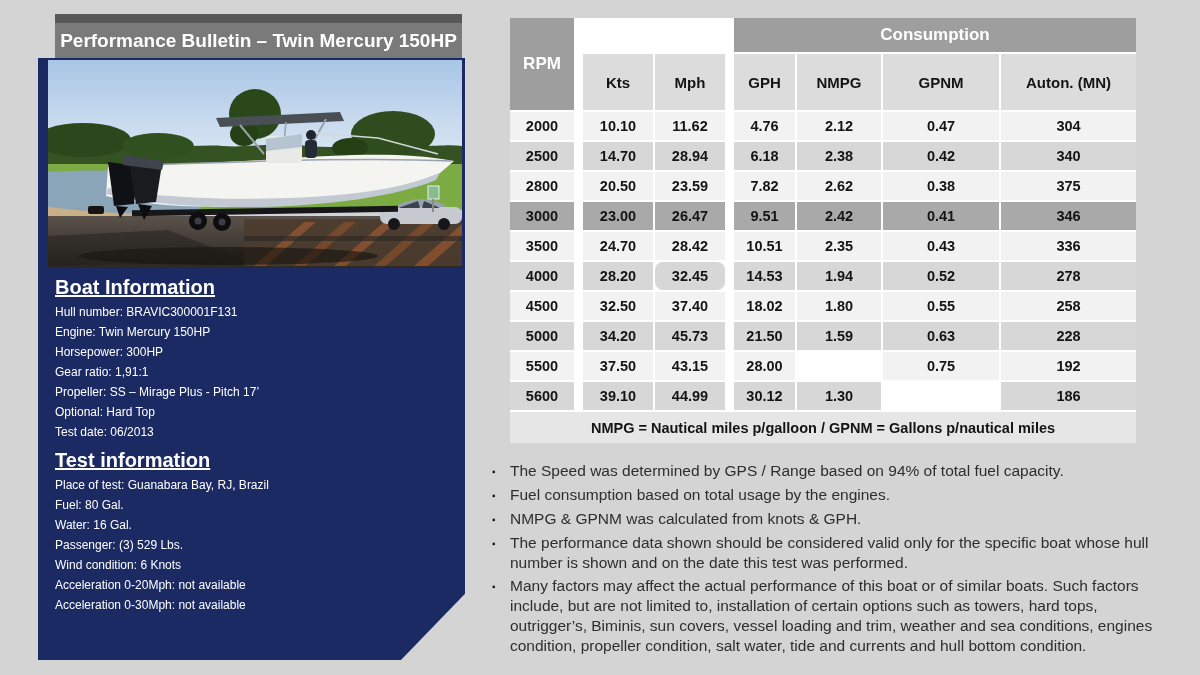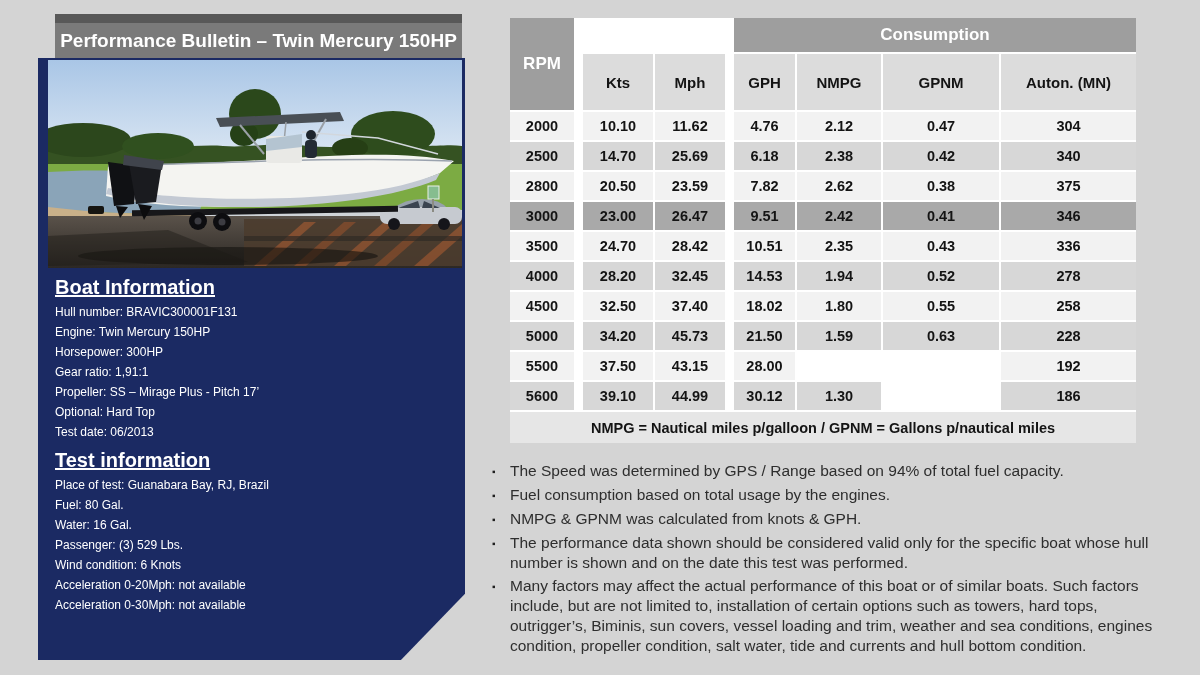--- a/index.html
+++ b/index.html
@@ -183,21 +183,21 @@
       <div class="cell hdr-sub" style="grid-area: 2 / 9;">Auton. (MN)</div>
       <div class="cell data-cell row-light" style="grid-area: 3 / 1;">2000</div>
       <div class="cell data-cell row-light" style="grid-area: 3 / 3;">10.10</div>
       <div class="cell data-cell row-light" style="grid-area: 3 / 4;">11.62</div>
       <div class="cell data-cell row-light" style="grid-area: 3 / 6;">4.76</div>
       <div class="cell data-cell row-light" style="grid-area: 3 / 7;">2.12</div>
       <div class="cell data-cell row-light" style="grid-area: 3 / 8;">0.47</div>
       <div class="cell data-cell row-light" style="grid-area: 3 / 9;">304</div>
       <div class="cell data-cell row-mid" style="grid-area: 4 / 1;">2500</div>
       <div class="cell data-cell row-mid" style="grid-area: 4 / 3;">14.70</div>
-      <div class="cell data-cell row-mid" style="grid-area: 4 / 4;">25.69</div>
+      <div class="cell data-cell row-mid" style="grid-area: 4 / 4;">28.94</div>
       <div class="cell data-cell row-mid" style="grid-area: 4 / 6;">6.18</div>
       <div class="cell data-cell row-mid" style="grid-area: 4 / 7;">2.38</div>
       <div class="cell data-cell row-mid" style="grid-area: 4 / 8;">0.42</div>
       <div class="cell data-cell row-mid" style="grid-area: 4 / 9;">340</div>
       <div class="cell data-cell row-light" style="grid-area: 5 / 1;">2800</div>
       <div class="cell data-cell row-light" style="grid-area: 5 / 3;">20.50</div>
       <div class="cell data-cell row-light" style="grid-area: 5 / 4;">23.59</div>
       <div class="cell data-cell row-light" style="grid-area: 5 / 6;">7.82</div>
       <div class="cell data-cell row-light" style="grid-area: 5 / 7;">2.62</div>
       <div class="cell data-cell row-light" style="grid-area: 5 / 8;">0.38</div>
@@ -211,21 +211,21 @@
       <div class="cell data-cell row-highlight" style="grid-area: 6 / 9;">346</div>
       <div class="cell data-cell row-light" style="grid-area: 7 / 1;">3500</div>
       <div class="cell data-cell row-light" style="grid-area: 7 / 3;">24.70</div>
       <div class="cell data-cell row-light" style="grid-area: 7 / 4;">28.42</div>
       <div class="cell data-cell row-light" style="grid-area: 7 / 6;">10.51</div>
       <div class="cell data-cell row-light" style="grid-area: 7 / 7;">2.35</div>
       <div class="cell data-cell row-light" style="grid-area: 7 / 8;">0.43</div>
       <div class="cell data-cell row-light" style="grid-area: 7 / 9;">336</div>
       <div class="cell data-cell row-mid" style="grid-area: 8 / 1;">4000</div>
       <div class="cell data-cell row-mid" style="grid-area: 8 / 3;">28.20</div>
-      <div class="cell data-cell row-mid" style="grid-area: 8 / 4;">32.45</div>
+      <div class="cell data-cell row-mid" style="grid-area: 8 / 4; border-radius: 8px;">32.45</div>
       <div class="cell data-cell row-mid" style="grid-area: 8 / 6;">14.53</div>
       <div class="cell data-cell row-mid" style="grid-area: 8 / 7;">1.94</div>
       <div class="cell data-cell row-mid" style="grid-area: 8 / 8;">0.52</div>
       <div class="cell data-cell row-mid" style="grid-area: 8 / 9;">278</div>
       <div class="cell data-cell row-light" style="grid-area: 9 / 1;">4500</div>
       <div class="cell data-cell row-light" style="grid-area: 9 / 3;">32.50</div>
       <div class="cell data-cell row-light" style="grid-area: 9 / 4;">37.40</div>
       <div class="cell data-cell row-light" style="grid-area: 9 / 6;">18.02</div>
       <div class="cell data-cell row-light" style="grid-area: 9 / 7;">1.80</div>
       <div class="cell data-cell row-light" style="grid-area: 9 / 8;">0.55</div>
@@ -235,20 +235,21 @@
       <div class="cell data-cell row-mid" style="grid-area: 10 / 4;">45.73</div>
       <div class="cell data-cell row-mid" style="grid-area: 10 / 6;">21.50</div>
       <div class="cell data-cell row-mid" style="grid-area: 10 / 7;">1.59</div>
       <div class="cell data-cell row-mid" style="grid-area: 10 / 8;">0.63</div>
       <div class="cell data-cell row-mid" style="grid-area: 10 / 9;">228</div>
       <div class="cell data-cell row-light" style="grid-area: 11 / 1;">5500</div>
       <div class="cell data-cell row-light" style="grid-area: 11 / 3;">37.50</div>
       <div class="cell data-cell row-light" style="grid-area: 11 / 4;">43.15</div>
       <div class="cell data-cell row-light" style="grid-area: 11 / 6;">28.00</div>
       <div class="cell data-cell row-light" style="grid-area: 11 / 7; margin-top: 48px;">1.34</div>
+      <div class="cell data-cell row-light" style="grid-area: 11 / 8;">0.75</div>
       <div class="cell data-cell row-light" style="grid-area: 11 / 9;">192</div>
       <div class="cell data-cell row-mid" style="grid-area: 12 / 1;">5600</div>
       <div class="cell data-cell row-mid" style="grid-area: 12 / 3;">39.10</div>
       <div class="cell data-cell row-mid" style="grid-area: 12 / 4;">44.99</div>
       <div class="cell data-cell row-mid" style="grid-area: 12 / 6;">30.12</div>
       <div class="cell data-cell row-mid" style="grid-area: 12 / 7;">1.30</div>
       <div class="cell data-cell row-mid" style="grid-area: 12 / 9;">186</div>
       <div class="cell footnote-cell" style="grid-area: 13 / 1 / auto / 10;">NMPG = Nautical miles p/galloon  / GPNM = Gallons p/nautical miles</div>
     </div>
 

